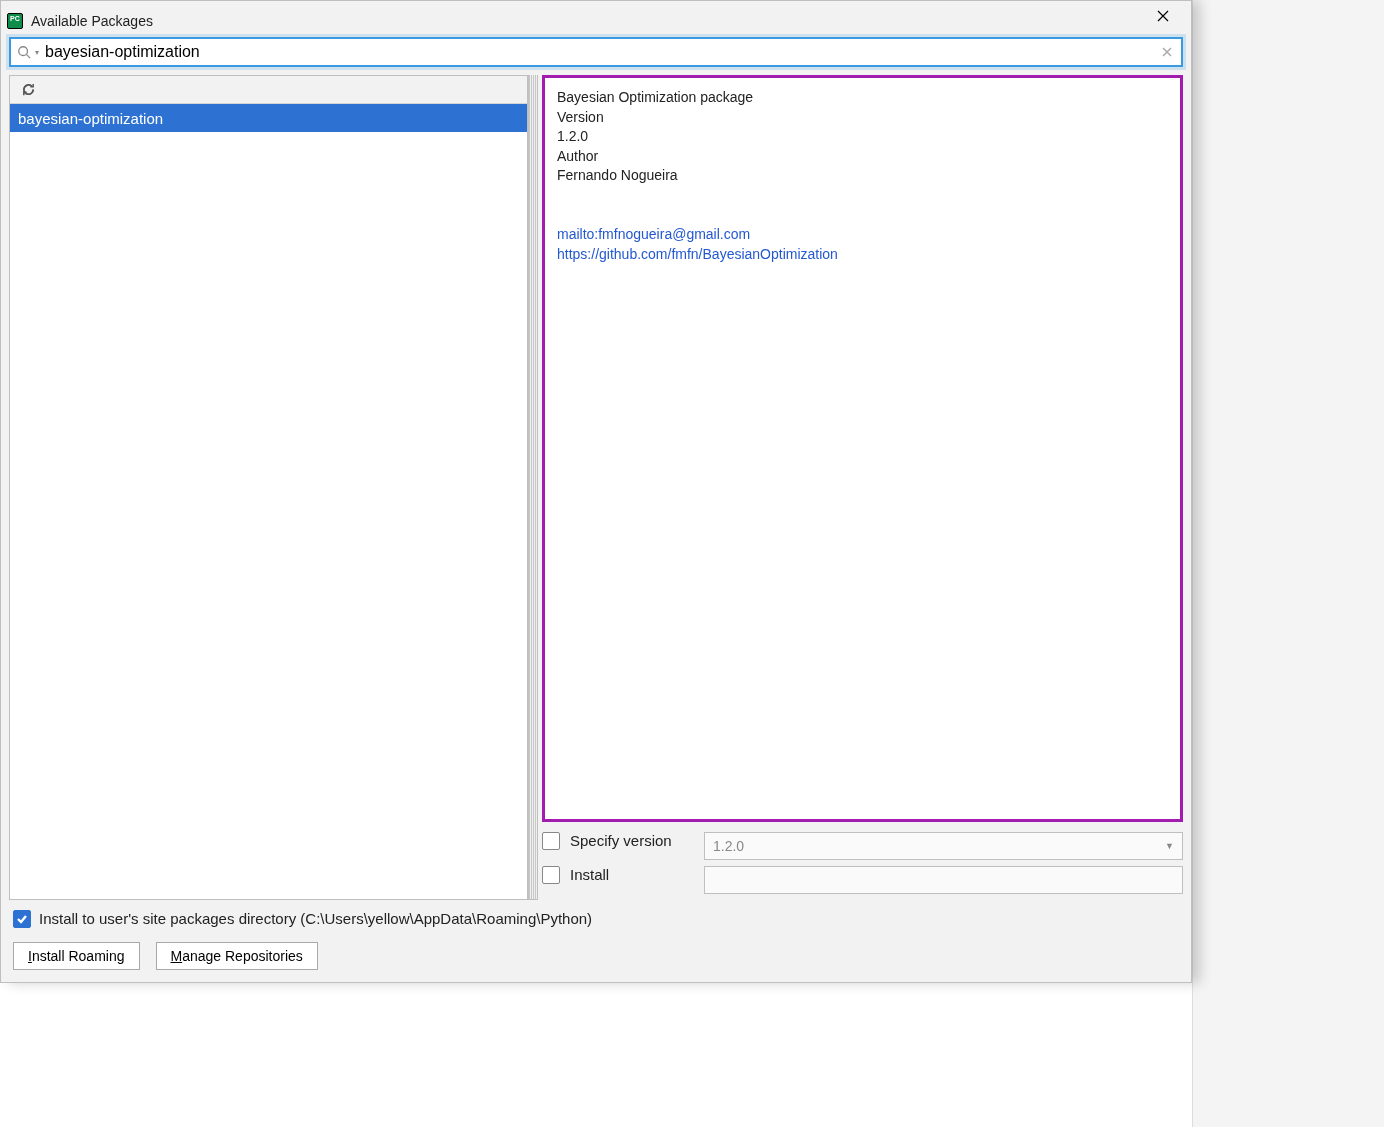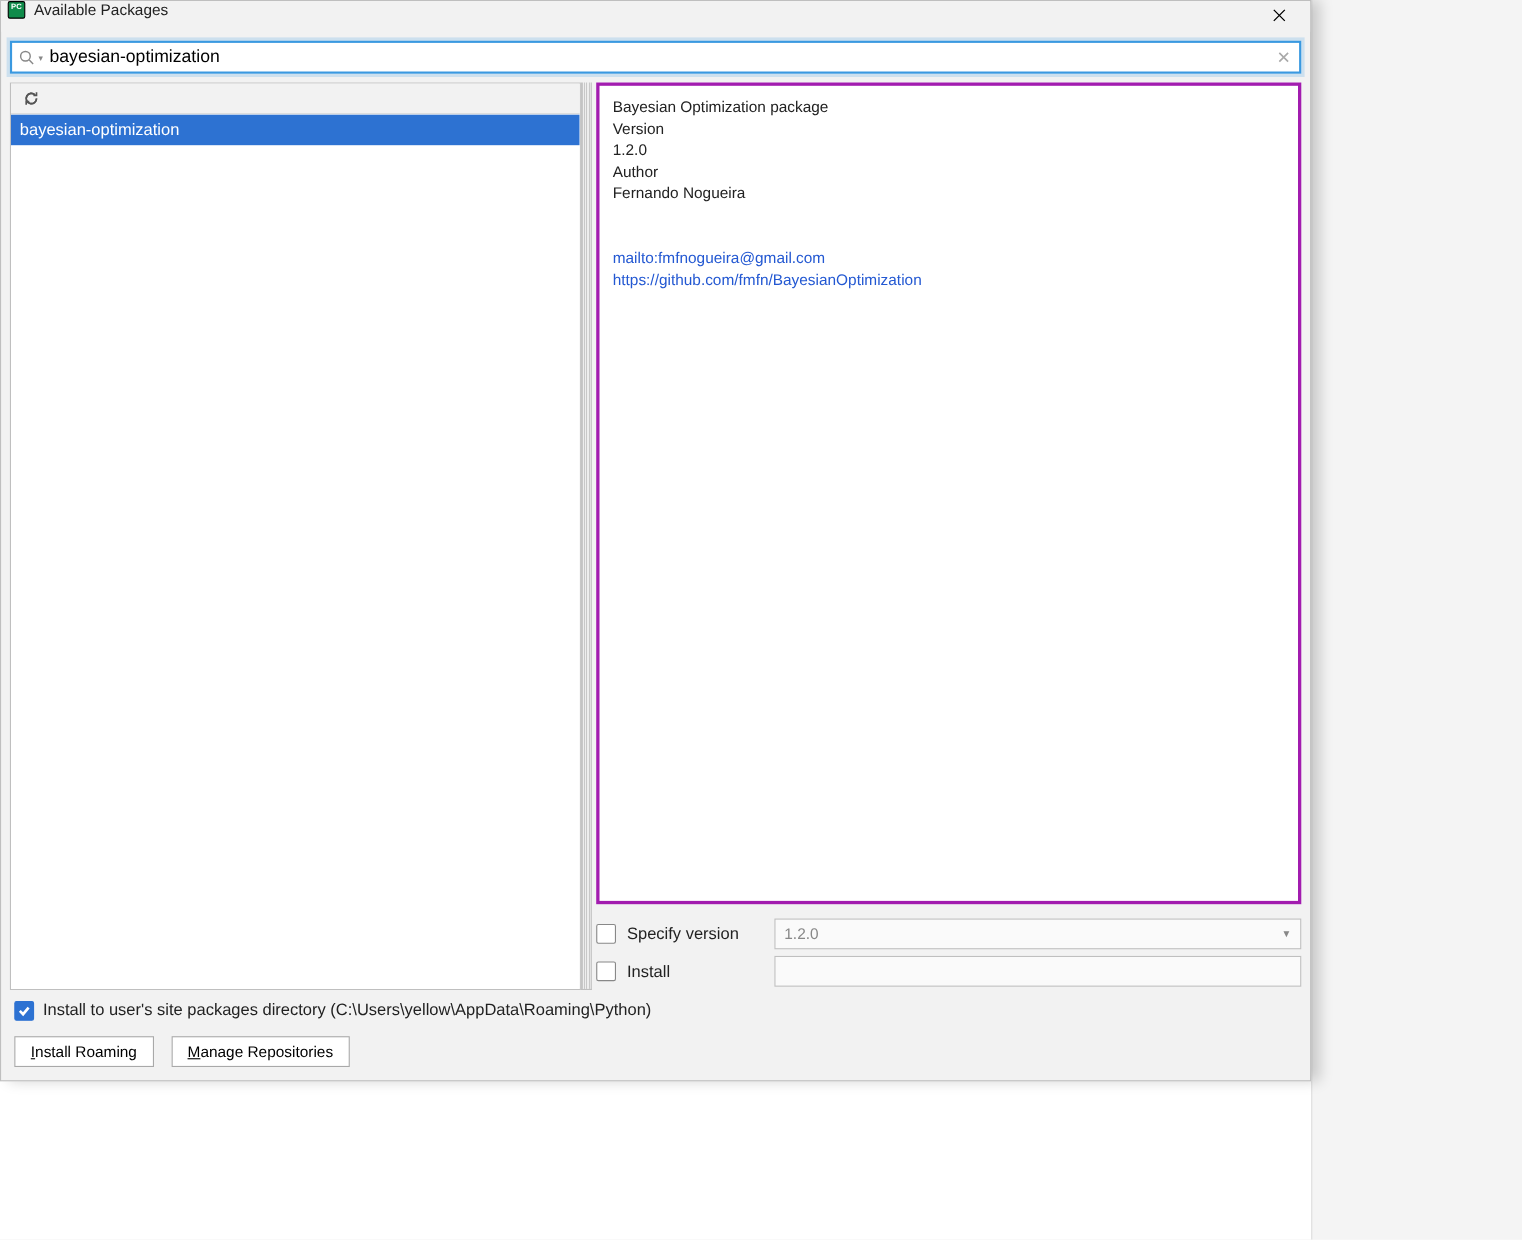--- a/index.html
+++ b/index.html
@@ -18,21 +18,21 @@
     background: #f2f2f2;
     border: 1px solid #bfbfbf;
     display: flex;
     flex-direction: column;
     box-shadow: 8px 0 12px rgba(0,0,0,0.18);
   }
   
   .titlebar {
     height: 28px;
     display: flex;
-    align-items: flex-start;
+    align-items: flex-end;
     padding: 0 8px 0 6px;
     background: #f2f2f2;
   }
   .app-icon {
     width: 16px; height: 16px;
     background: #0f8b4a;
     border: 1px solid #000;
     border-radius: 2px;
     position: relative;
     margin-right: 8px;
@@ -169,21 +169,20 @@
     min-height:0;
   }
   .desc-box a { color:#2358d2; text-decoration:none; }
   .desc-box .blank { height: 1.4em; }
 
   .options-area {
     padding: 10px 0 0 0;
   }
   .opt-row {
     display:flex;
-    align-items:center;
     height: 34px;
     gap:10px;
   }
   .checkbox {
     width:18px; height:18px;
     border:1px solid #888;
     background:#fff;
     border-radius:2px;
     display:inline-flex;
     align-items:center;

